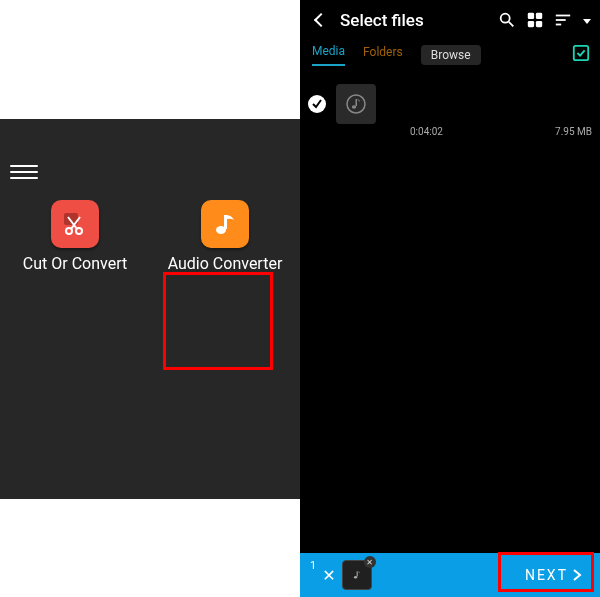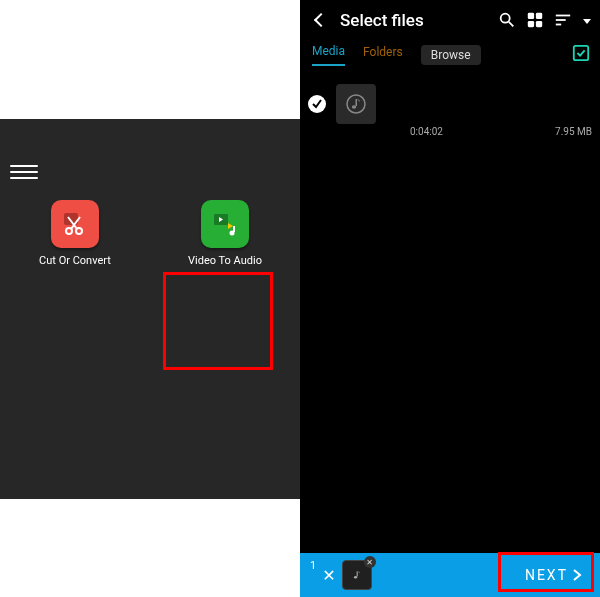--- a/index.html
+++ b/index.html
@@ -8,21 +8,21 @@
   .right{width:300px;height:597px;background:#000;position:relative;color:#fff;overflow:hidden;}
 
   
   .left-dark{position:absolute;left:0;right:0;top:119px;height:380px;background:#272727;}
   .left-top{position:absolute;left:0;right:0;top:119px;height:30px;background:#1b1b1b;}
   .hamb{position:absolute;left:10px;top:158px;width:28px;height:28px;display:flex;flex-direction:column;justify-content:center;gap:4px;cursor:pointer;}
   .hamb div{height:2px;background:#fff;border-radius:1px;}
   .grid{position:absolute;left:0;top:200px;width:300px;display:grid;grid-template-columns:150px 150px;grid-template-rows:85px 85px 85px;justify-items:center;align-items:start;row-gap:6px;}
   .app{display:flex;flex-direction:column;align-items:center;gap:6px;}
   .icon{width:48px;height:48px;border-radius:10px;display:flex;align-items:center;justify-content:center;box-shadow:0 2px 3px rgba(0,0,0,.4);}
-  .lbl{font-size:11px;color:#fff;text-align:center;}
+  .lbl{font-size:16px;color:#fff;text-align:center;}
   .hi{position:absolute;border:3px solid #ff0000;}
   .hi1{left:163px;top:272px;width:104px;height:92px;}
 
   
   .r-top{position:absolute;left:4px;right:0;top:0;height:40px;display:flex;align-items:center;padding:0 8px;gap:10px;}
   .back{width:18px;height:18px;position:relative;cursor:pointer;}
   .back::before{content:"";position:absolute;left:4px;top:4px;width:8px;height:8px;border-left:2px solid #fff;border-bottom:2px solid #fff;transform:rotate(45deg);}
   .title{font-size:17px;font-weight:500;flex:1;}
   .ticon{width:18px;height:18px;cursor:pointer;flex:0 0 auto;}
   .tabs{position:absolute;left:0;right:0;top:40px;height:30px;display:flex;align-items:center;padding-left:12px;gap:18px;font-size:12px;}
@@ -63,30 +63,28 @@
           <svg width="30" height="30" viewBox="0 0 30 30">
               <rect x="4" y="4" width="14" height="12" rx="2" fill="#b0332c"></rect>
               <circle cx="9" cy="22" r="3" fill="none" stroke="#fff" stroke-width="2"></circle>
               <circle cx="19" cy="22" r="3" fill="none" stroke="#fff" stroke-width="2"></circle>
               <path d="M11 20 L20 8 M17 20 L8 8" stroke="#fff" stroke-width="2"></path>
             </svg>
         </div>
         <div class="lbl">Cut Or Convert</div>
       </div>
       <div class="app">
-        <div class="icon" style="background:#27ae35">
+        <div class="icon" style="background:#ff8c1a">
           <svg width="30" height="30" viewBox="0 0 30 30">
-              <rect x="4" y="5" width="14" height="11" rx="1" fill="#1a7a25"></rect>
-              <polygon points="9,8 9,13 13,10.5" fill="#fff"></polygon>
-              <path d="M18 14 l5 3 l-5 3 z" fill="#f5c500"></path>
-              <circle cx="22" cy="24" r="2.5" fill="#fff"></circle>
-              <rect x="23" y="17" width="2" height="6" fill="#fff"></rect>
+              <ellipse cx="11" cy="21" rx="5" ry="4" fill="#fff"></ellipse>
+              <rect x="14" y="6" width="3" height="14" fill="#fff"></rect>
+              <path d="M17 6 q6 1 7 6 q-1 -3 -7 -2 z" fill="#fff"></path>
             </svg>
         </div>
-        <div class="lbl">Video To Audio</div>
+        <div class="lbl">Audio Converter</div>
       </div>
     </div>
     <div class="hi hi1"></div>
   </div>
 
   <div class="right">
     <div class="r-top">
       <div class="back"></div>
       <div class="title">Select files</div>
       <div class="ticon">

